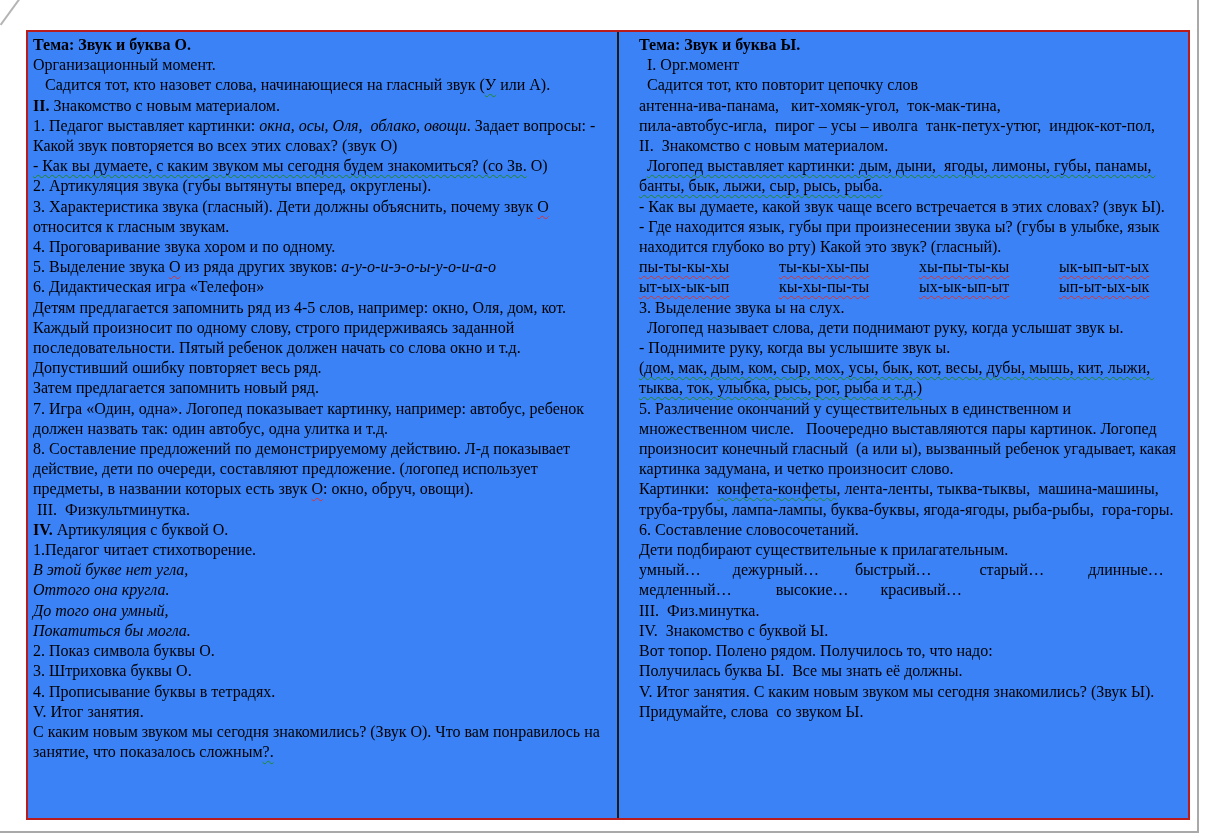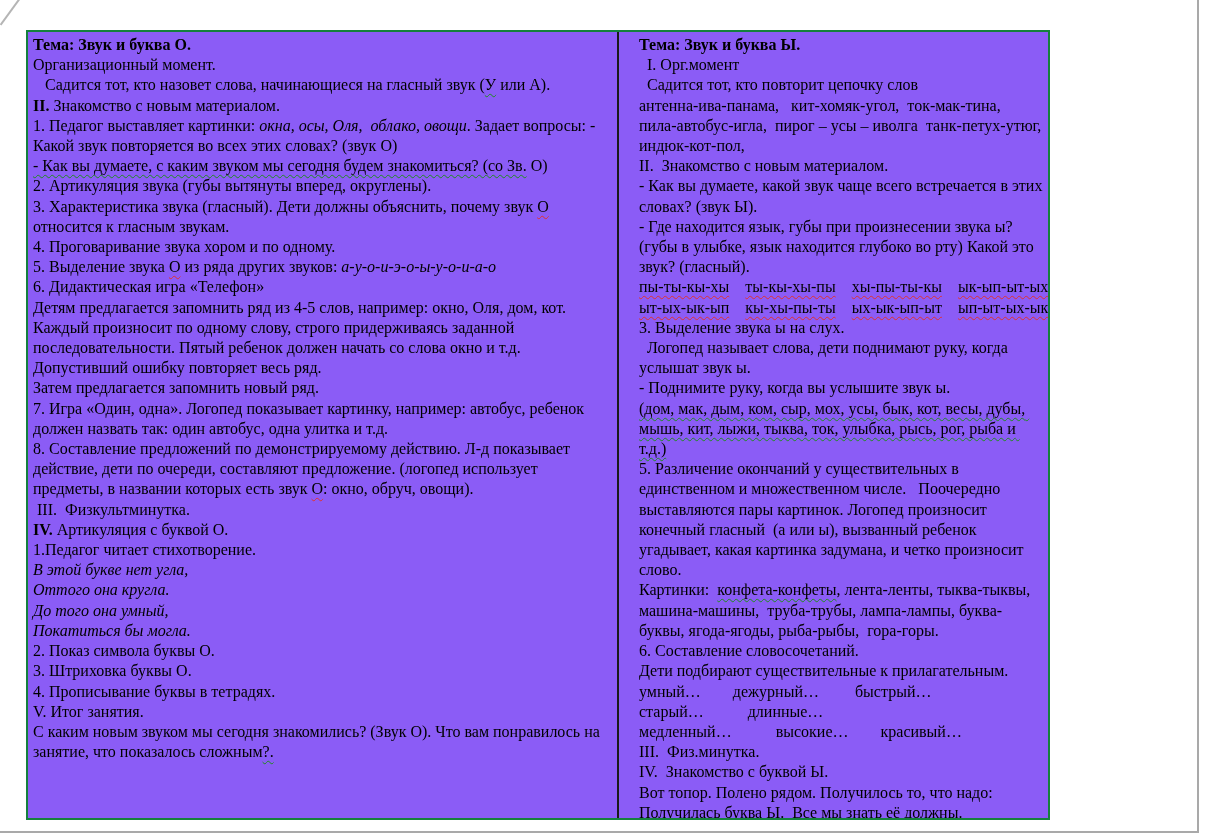--- a/index.html
+++ b/index.html
@@ -2,22 +2,22 @@
 <html><head>
 <meta charset="utf-8">
 <style>
   html,body{margin:0;padding:0;}
   body{
     width:1206px;height:838px;position:relative;background:#ffffff;
     font-family:"Liberation Serif","DejaVu Serif",serif;color:#000;
     overflow:hidden;
   }
   .lesson-table{
-    position:absolute;left:26px;top:30px;width:1024px;height:790px;
-    box-sizing:border-box;border:2px solid #15803d;display:flex;background:#8b5cf6;
+    position:absolute;left:26px;top:30px;width:1164px;height:790px;
+    box-sizing:border-box;border:2px solid #b91c1c;display:flex;background:#3b82f6;
   }
   .col{
     box-sizing:border-box;padding:3px 5px 0 5px;
     font-size:16px;line-height:20.2px;overflow:hidden;
   }
   .col-left{width:591px;border-right:2px solid #1a1a1a;}
   .col-right{flex:1;padding-left:20px;}
   .col p{margin:0;white-space:pre-wrap;}
   .b{font-weight:bold;}
   .i{font-style:italic;margin-top:20px;}
@@ -71,20 +71,21 @@
       <p><span>V. Итог занятия.</span></p>
       <p><span>С каким новым звуком мы сегодня знакомились? (Звук О). Что вам понравилось на занятие, что показалось сложным</span><span class="u-green">?.</span></p>
     </div>
   <div class="col col-right" id="col1">
       <p><span class="b">Тема: Звук и буква Ы.</span></p>
       <p><span>  I. Орг.момент</span></p>
       <p><span>  Садится тот, кто повторит цепочку слов</span></p>
       <p><span>антенна-ива-панама,   кит-хомяк-угол,  ток-мак-тина,</span></p>
       <p><span>пила-автобус-игла,  пирог – усы – иволга  танк-петух-утюг,  индюк-кот-пол,</span></p>
       <p><span>II.  Знакомство с новым материалом.</span></p>
+      <p><span>  </span><span class="u-green">Логопед выставляет картинки: дым, дыни,  ягоды, лимоны, губы, панамы, банты, бык, лыжи, сыр, рысь, рыба.</span></p>
       <p><span>- Как вы думаете, какой звук чаще всего встречается в этих словах? (звук Ы).</span></p>
       <p><span>- Где находится язык, губы при произнесении звука ы? (губы в улыбке, язык находится глубоко во рту) Какой это звук? (гласный).</span></p>
       <div class="row4"><span class="u-red">пы-ты-кы-хы</span><span class="u-red">ты-кы-хы-пы</span><span class="u-red">хы-пы-ты-кы</span><span class="u-red">ык-ып-ыт-ых</span></div>
       <div class="row4"><span class="u-red">ыт-ых-ык-ып</span><span class="u-red">кы-хы-пы-ты</span><span class="u-red">ых-ык-ып-ыт</span><span class="u-red">ып-ыт-ых-ык</span></div>
       <p><span>3. Выделение звука ы на слух.</span></p>
       <p><span>  Логопед называет слова, дети поднимают руку, когда услышат звук ы.</span></p>
       <p><span>- Поднимите руку, когда вы услышите звук ы.</span></p>
       <p><span class="u-green">(дом, мак, дым, ком, сыр, мох, усы, бык, кот, весы, дубы, мышь, кит, лыжи, тыква, ток, улыбка, рысь, рог, рыба и т.д.)</span></p>
       <p><span>5. Различение окончаний у существительных в единственном и множественном числе.   Поочередно выставляются пары картинок. Логопед произносит конечный гласный  (а или ы), вызванный ребенок угадывает, какая картинка задумана, и четко произносит слово.</span></p>
       <p><span>Картинки:  </span><span class="u-green">конфета-конфеты</span><span>, лента-ленты, тыква-тыквы,  машина-машины,  труба-трубы, лампа-лампы, буква-буквы, ягода-ягоды, рыба-рыбы,  гора-горы.</span></p>

